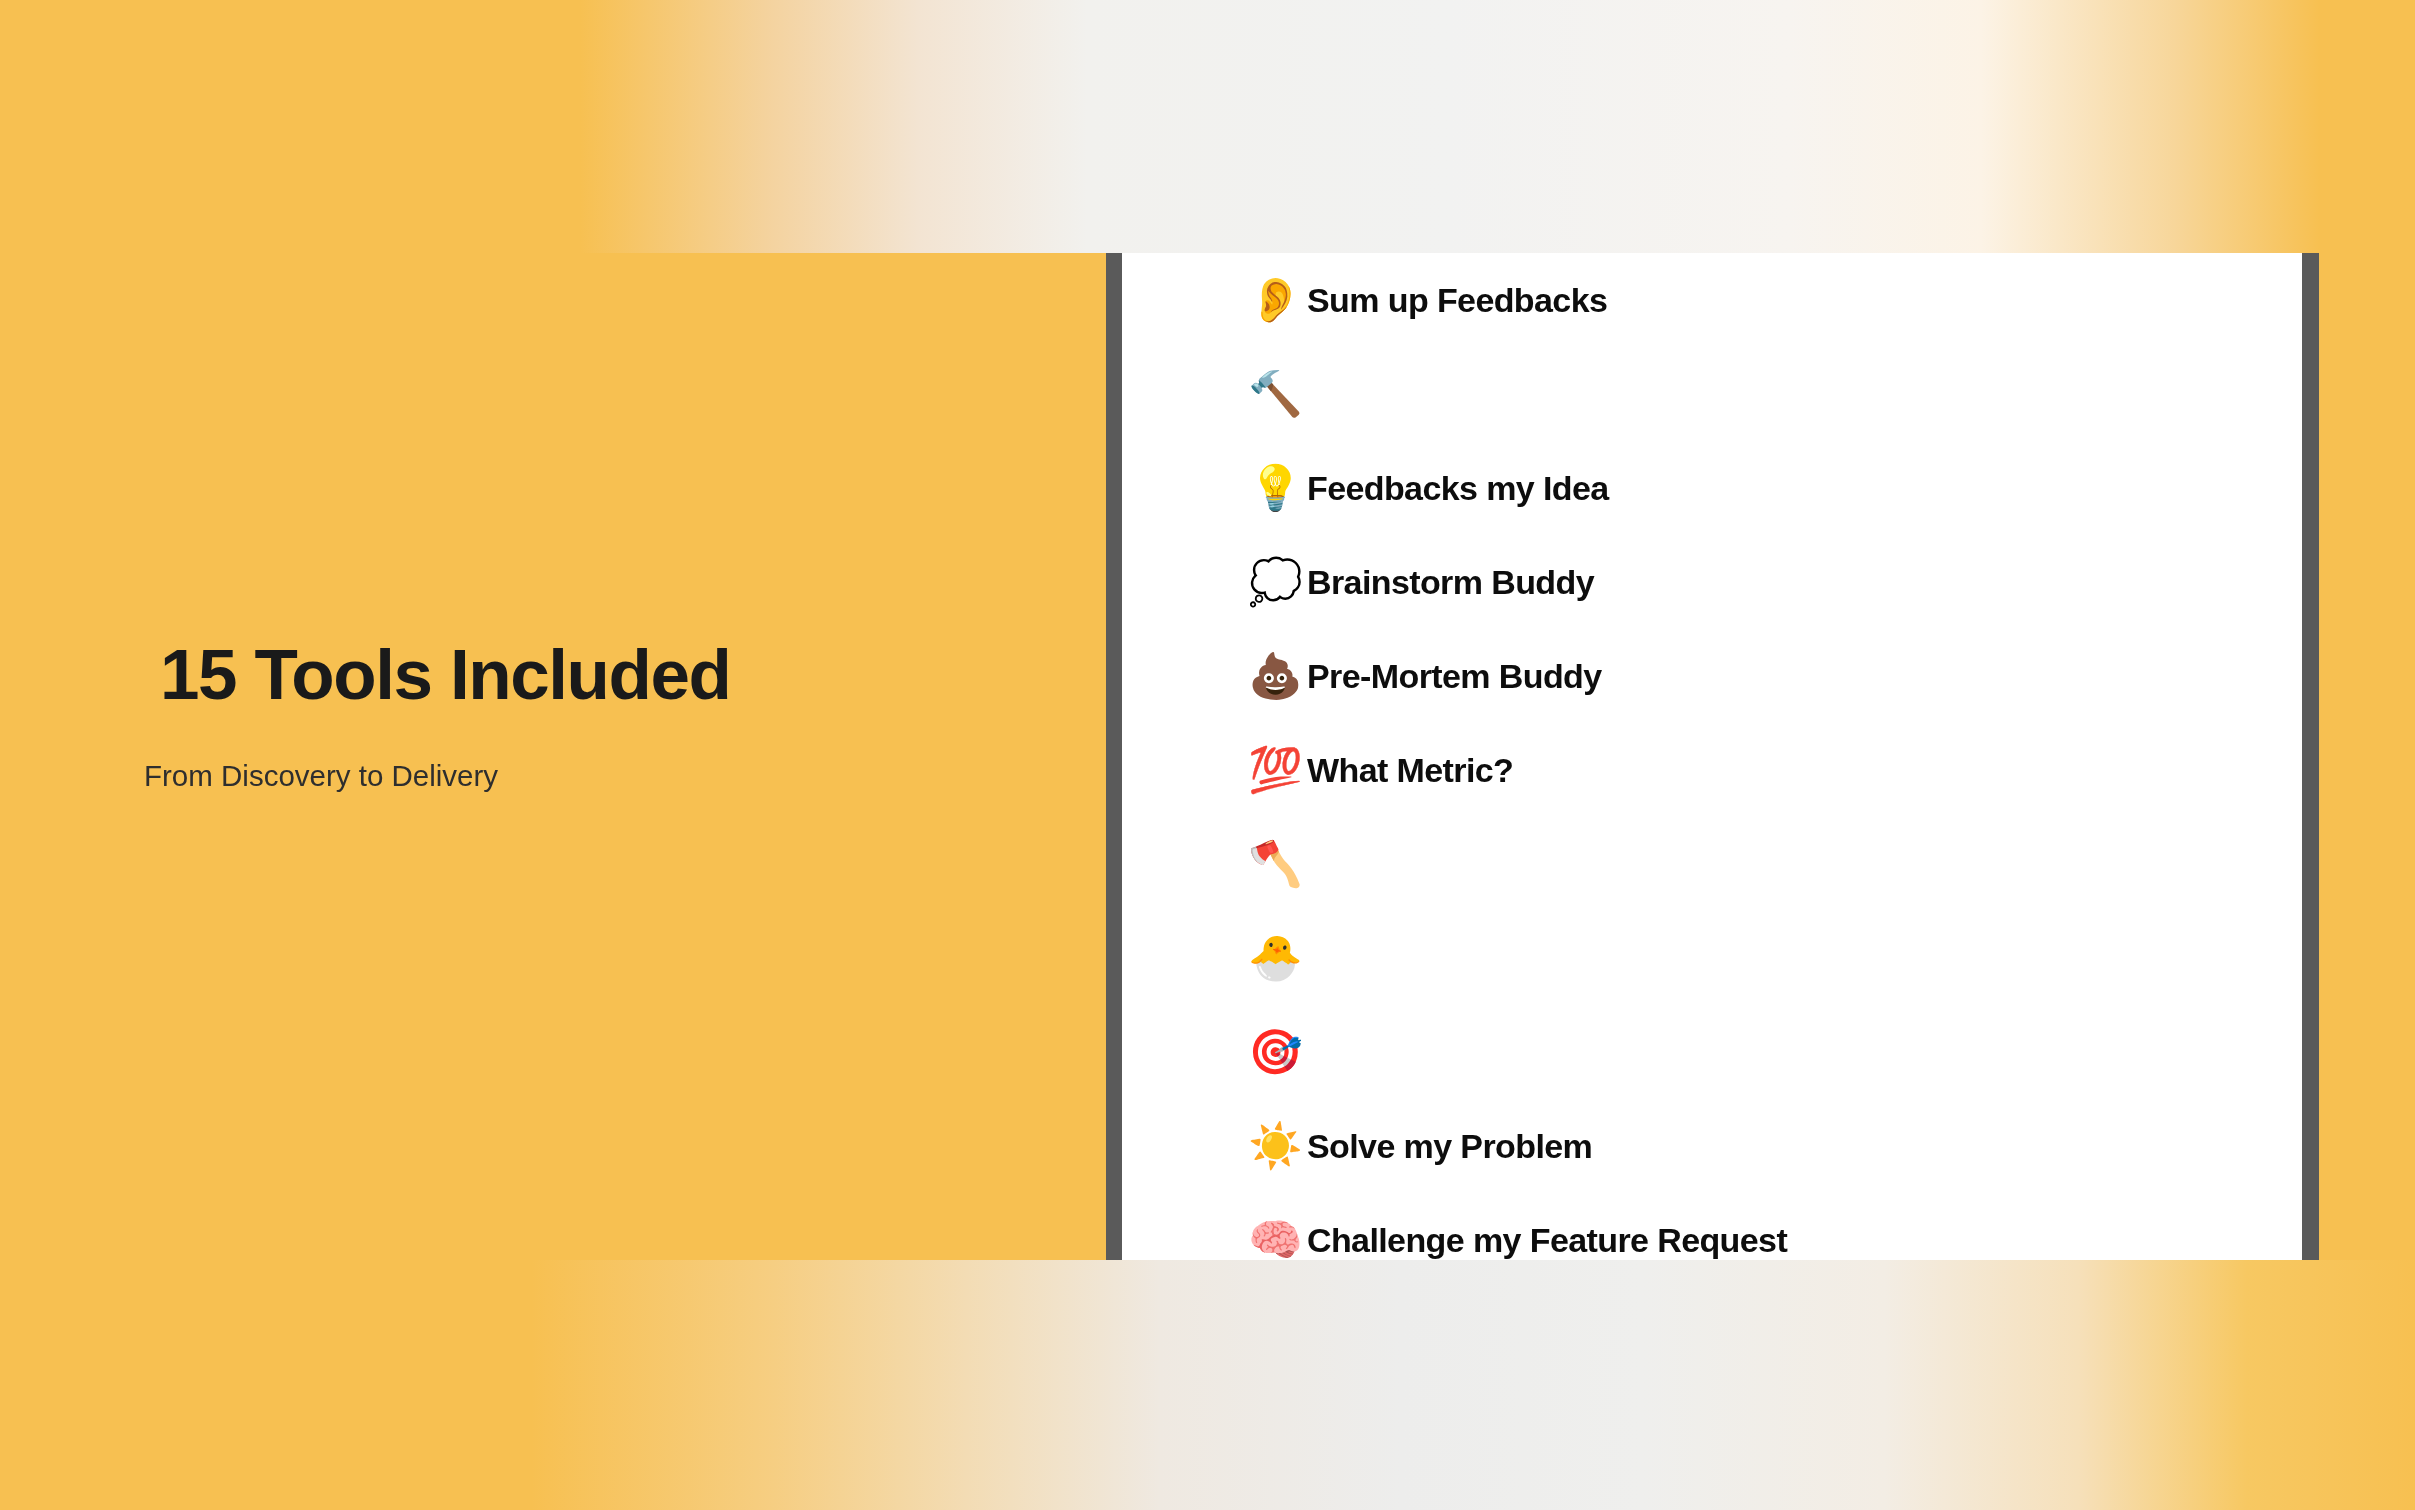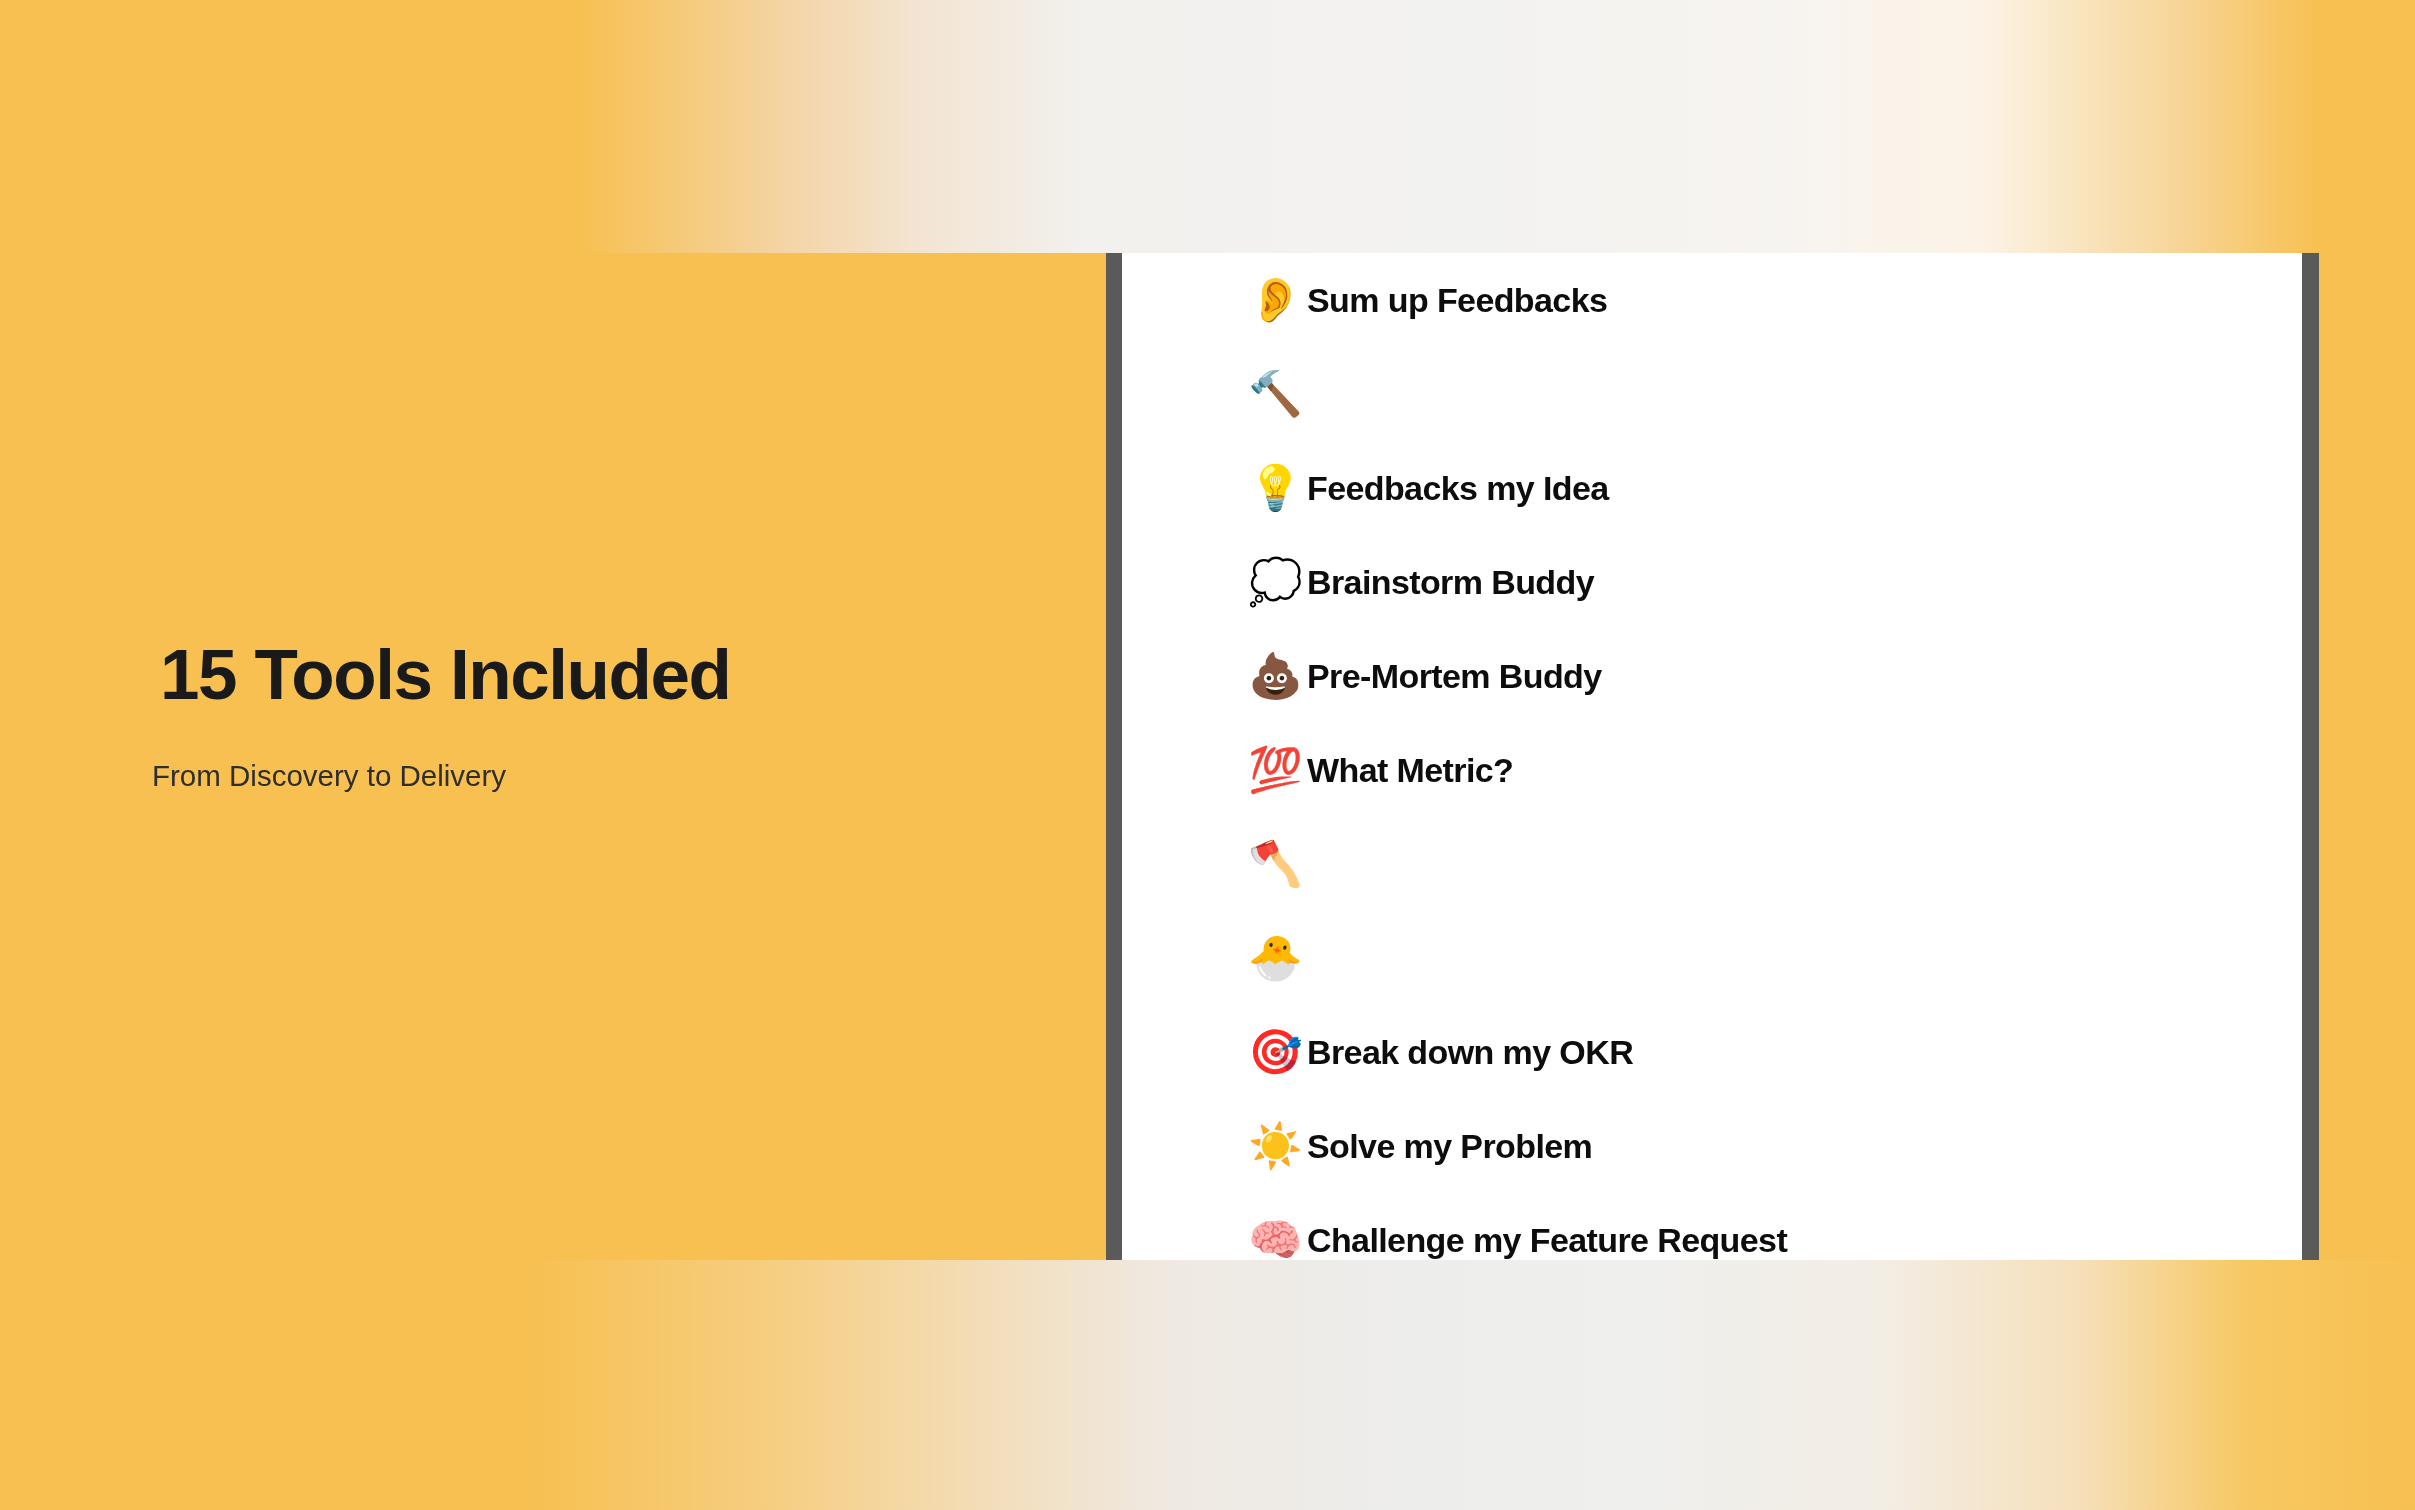--- a/index.html
+++ b/index.html
@@ -33,21 +33,21 @@
     font-size: 71px;
     font-weight: bold;
     color: #1A1A1A;
     letter-spacing: -1.4px;
     white-space: nowrap;
     line-height: 1;
   }
 
   #page-subtitle {
     position: absolute;
-    left: 152px;
+    left: 144px;
     top: 761px;
     font-size: 29.5px;
     font-weight: normal;
     color: #2E2E2E;
     white-space: nowrap;
     line-height: 1;
   }
 
   
   #tools-card {
@@ -174,21 +174,20 @@
           <span class="tool-label">What Metric?</span>
         </li>
         <li class="tool-row">
           <span class="tool-emoji">🪓</span>
         </li>
         <li class="tool-row">
           <span class="tool-emoji">🐣</span>
         </li>
         <li class="tool-row">
           <span class="tool-emoji">🎯</span>
-          <span class="tool-label">Break down my OKR</span>
         </li>
         <li class="tool-row">
           <span class="tool-emoji">☀️</span>
           <span class="tool-label">Solve my Problem</span>
         </li>
         <li class="tool-row">
           <span class="tool-emoji">🧠</span>
           <span class="tool-label">Challenge my Feature Request</span>
         </li>
       </ul>

